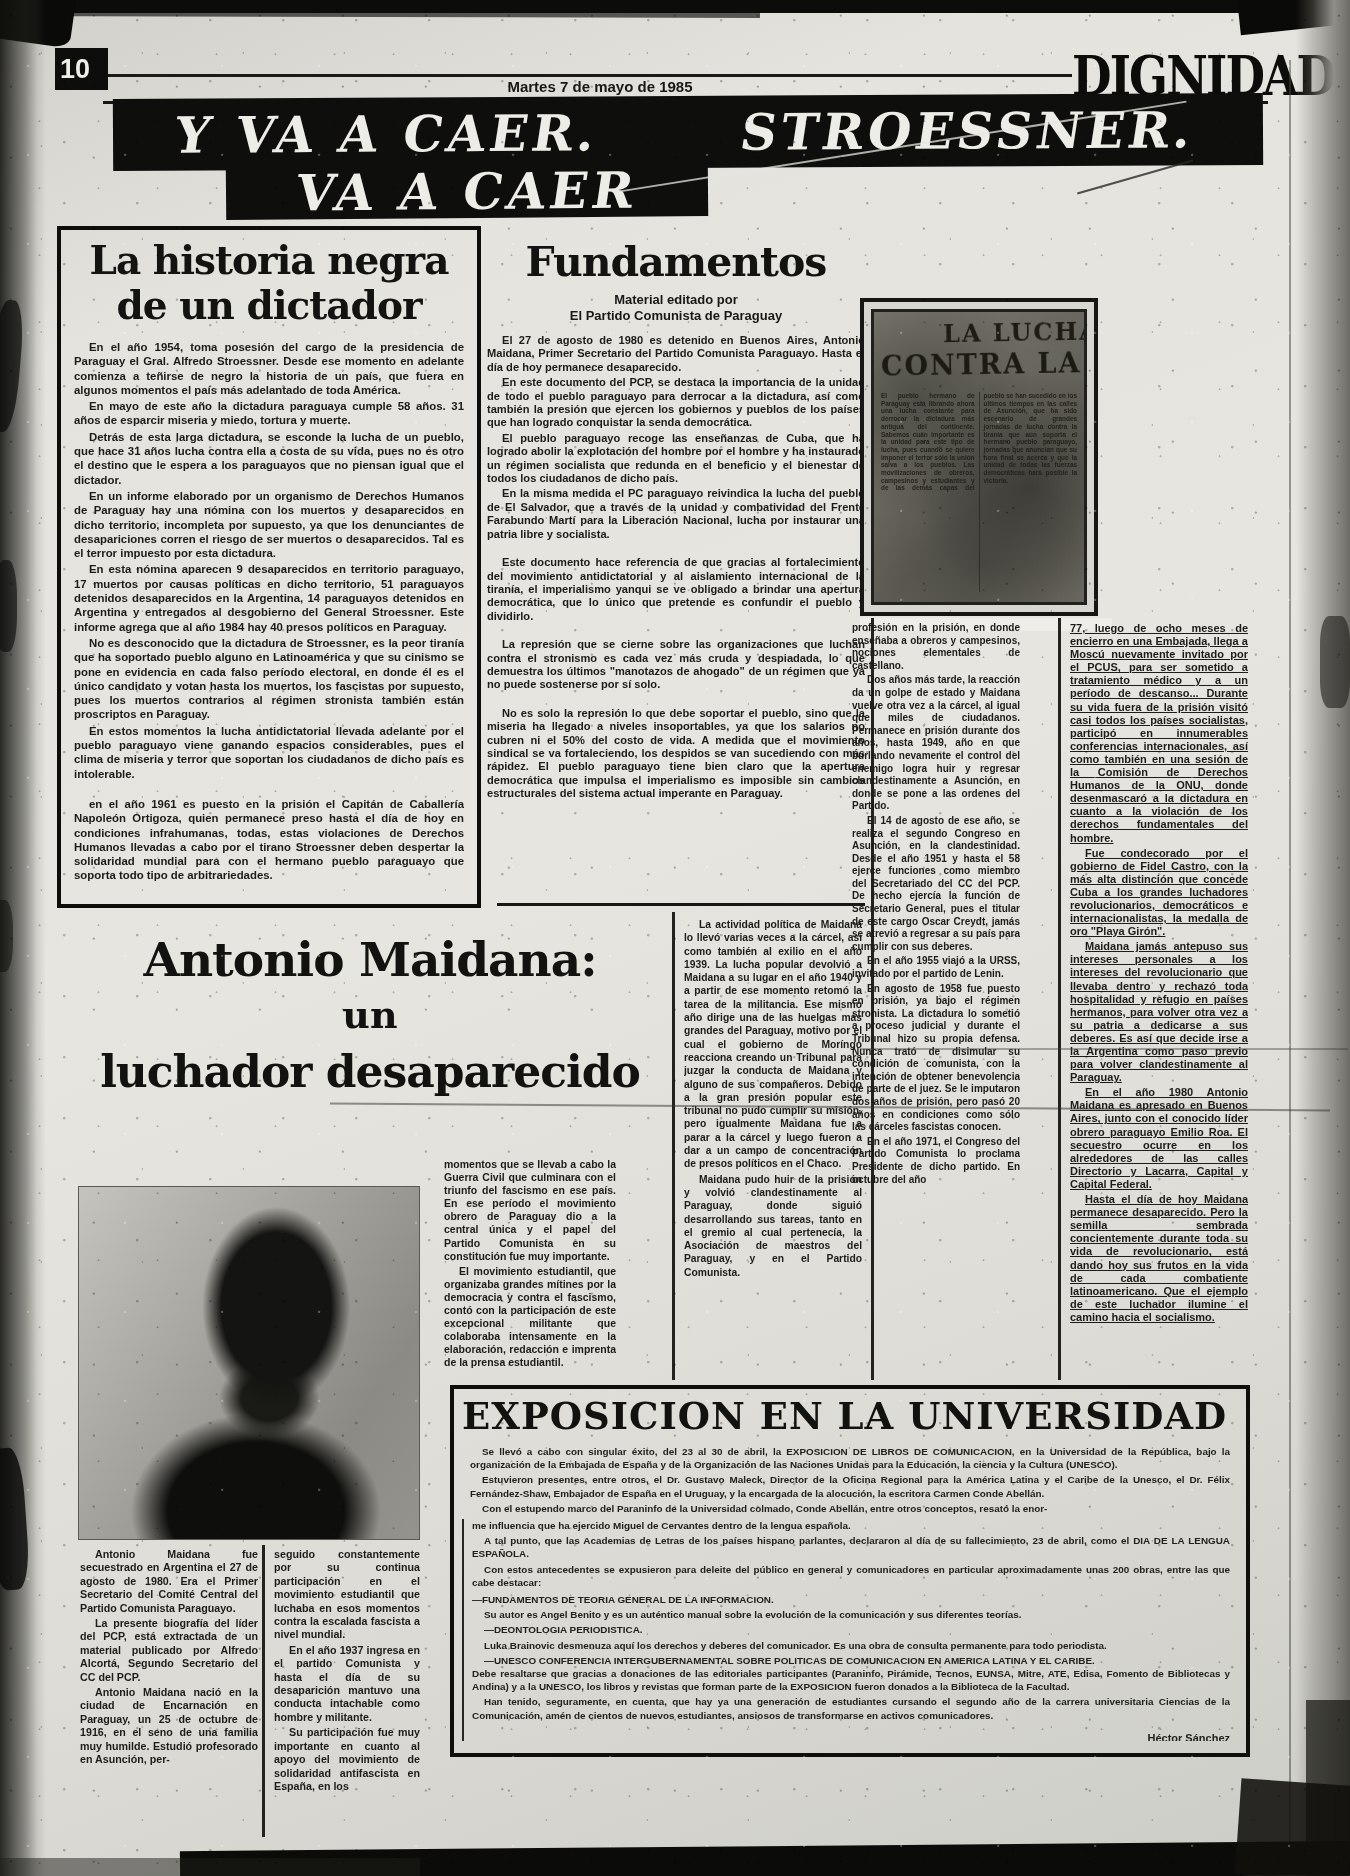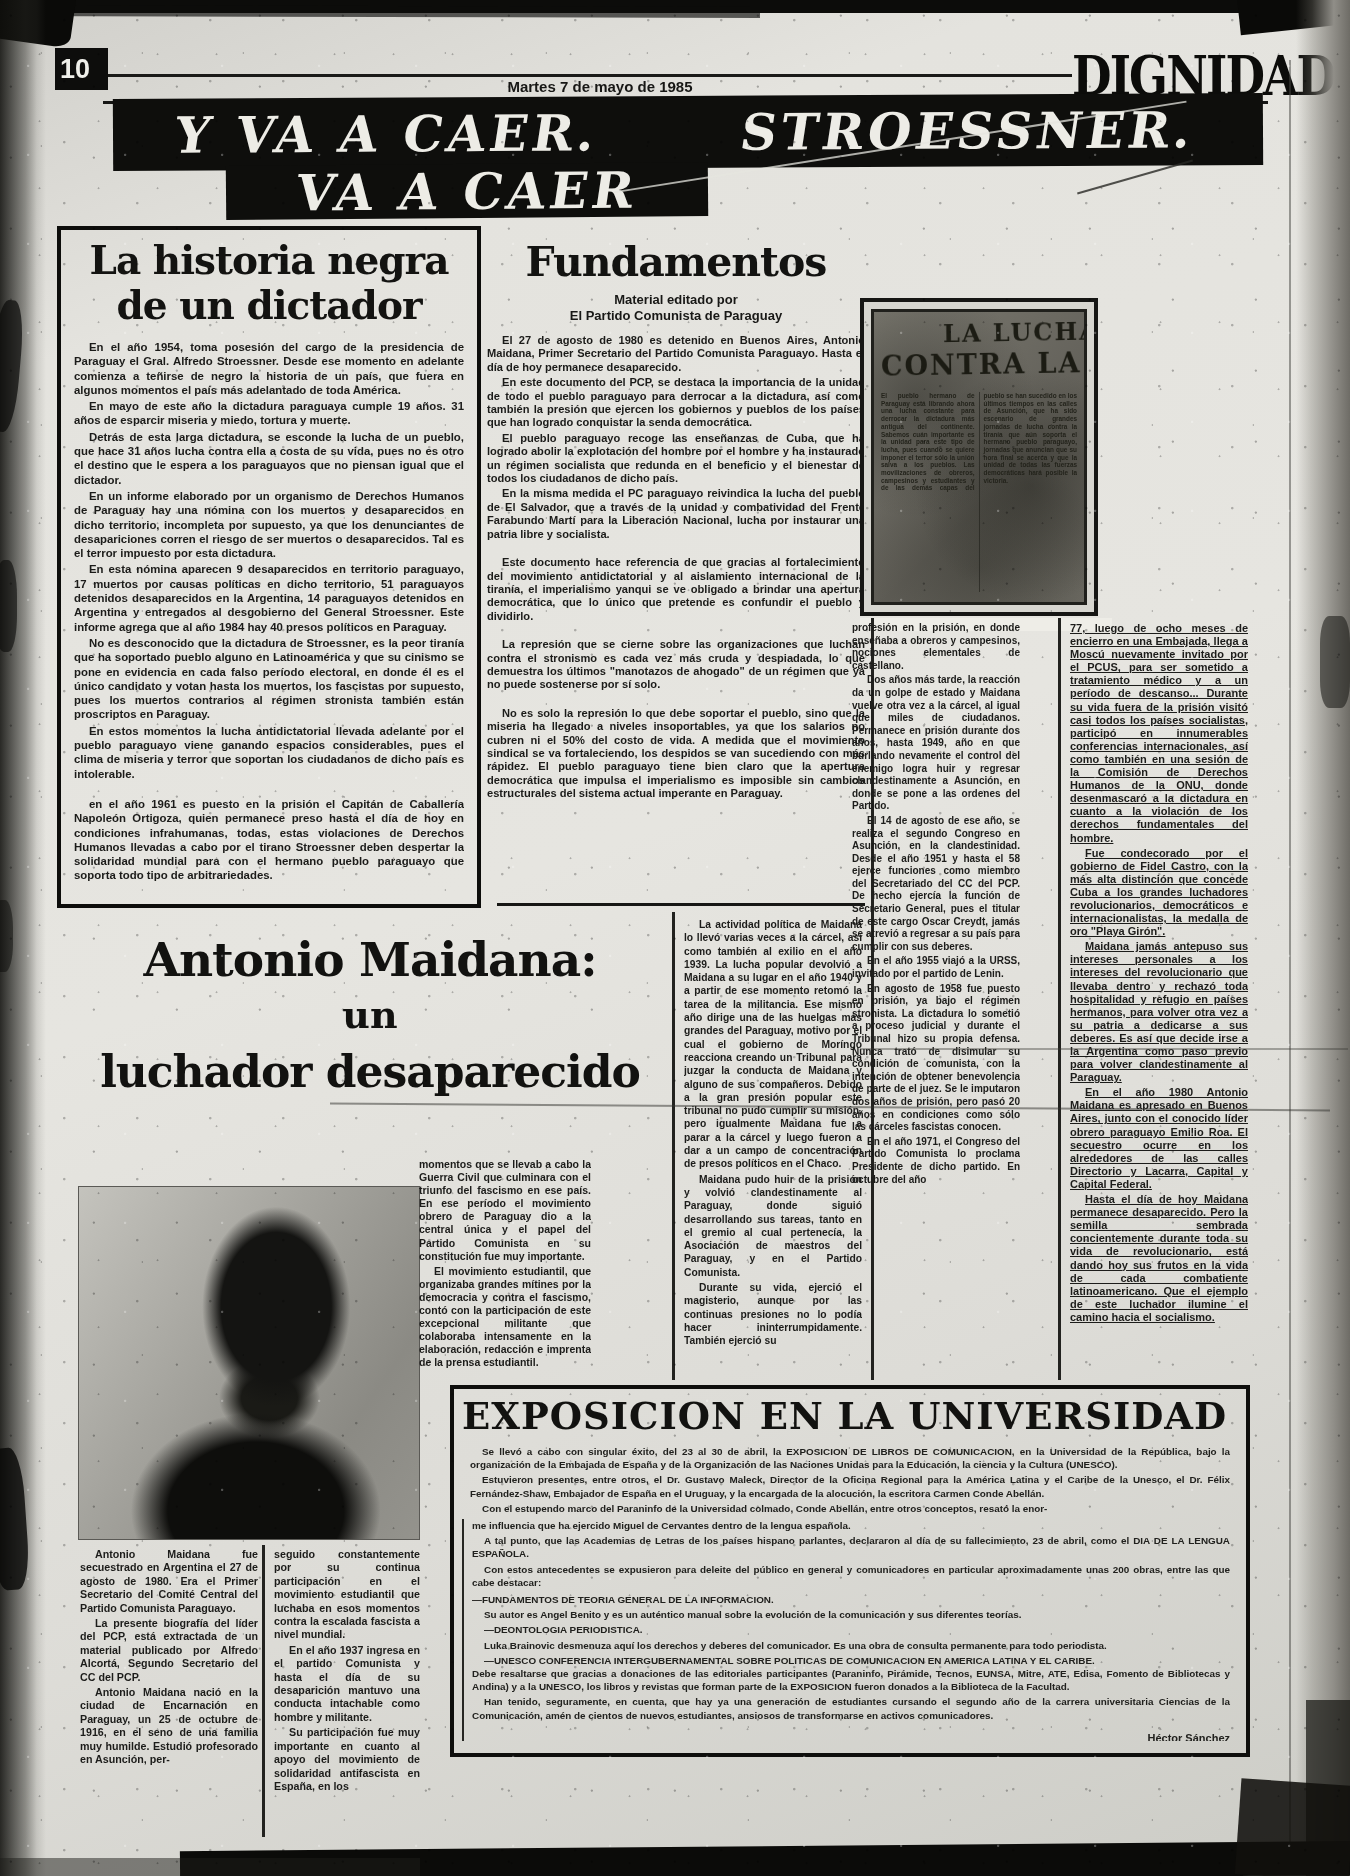--- a/index.html
+++ b/index.html
@@ -76,21 +76,21 @@
     filter:blur(.55px);height:200px;overflow:hidden;}
   .clip-band{left:860px;top:618px;width:252px;height:13px;background:#f0efe9;opacity:.8;}
 
   
   .vr{width:3px;background:#22221f;}
 
   
   .ncol{font-weight:bold;color:#1c1c1a;}
   .colC{left:852px;top:622px;width:168px;height:758px;font-size:10px;line-height:12.6px;}
   .colD{left:1070px;top:622px;width:178px;height:770px;font-size:11px;line-height:13.1px;text-decoration:underline;}
-  .colA{left:419px;top:1158px;width:172px;height:224px;font-size:10.5px;line-height:13.1px;}
+  .colA{left:444px;top:1158px;width:172px;height:224px;font-size:10.5px;line-height:13.1px;}
   .colB{left:684px;top:918px;width:178px;height:462px;font-size:10.3px;line-height:13.3px;}
 
   
   .maid-head{left:70px;top:933px;width:600px;text-align:center;z-index:3;
     font-family:"DejaVu Serif",serif;font-weight:bold;color:#121210;}
   .maid-l1{font-size:47px;line-height:54px;letter-spacing:-1px;}
   .maid-l2{font-size:38px;line-height:56px;}
   .maid-l3{font-size:44px;line-height:58px;letter-spacing:-1px;}
   .photo{left:78px;top:1186px;width:340px;height:352px;border:1px solid #5a5955;
     background:
@@ -161,21 +161,21 @@
   <div class="abs art scratch-banner"></div>
   <div class="abs art scratch-rt"></div>
 
   <section class="abs historia">
     <div class="hist-title">
       <div>La historia negra</div>
       <div>de un dictador</div>
     </div>
     <div class="hist-body jtxt">
         <p>En el año 1954, toma posesión del cargo de la presidencia de Paraguay el Gral. Alfredo Stroessner. Desde ese momento en adelante comienza a teñirse de negro la historia de un país, que fuera en algunos momentos el país más adelantado de toda América.</p>
-        <p>En mayo de este año la dictadura paraguaya cumple 19 años. 31 años de esparcir miseria y miedo, tortura y muerte.</p>
+        <p>En mayo de este año la dictadura paraguaya cumple 58 años. 31 años de esparcir miseria y miedo, tortura y muerte.</p>
         <p>Detrás de esta larga dictadura, se esconde la lucha de un pueblo, que hace 31 años lucha contra ella a costa de su vida, pues no es otro el destino que le espera a los paraguayos que no piensan igual que el dictador.</p>
         <p>En un informe elaborado por un organismo de Derechos Humanos de Paraguay hay una nómina con los muertos y desaparecidos en dicho territorio, incompleta por supuesto, ya que los denunciantes de desapariciones corren el riesgo de ser muertos o desaparecidos. Tal es el terror impuesto por esta dictadura.</p>
         <p>En esta nómina aparecen 9 desaparecidos en territorio paraguayo, 17 muertos por causas políticas en dicho territorio, 51 paraguayos detenidos desaparecidos en la Argentina, 14 paraguayos detenidos en Argentina y entregados al desgobierno del General Stroessner. Este informe agrega que al año 1984 hay 40 presos políticos en Paraguay.</p>
         <p>No es desconocido que la dictadura de Stroessner, es la peor tiranía que ha soportado pueblo alguno en Latinoamérica y que su cinismo se pone en evidencia en cada falso período electoral, en donde él es el único candidato y votan hasta los muertos, los fascistas por supuesto, pues los muertos contrarios al régimen stronista también están proscriptos en Paraguay.</p>
         <p>En estos momentos la lucha antidictatorial llevada adelante por el pueblo paraguayo viene ganando espacios considerables, pues el clima de miseria y terror que soportan los ciudadanos de dicho país es intolerable.</p>
         <p>en el año 1961 es puesto en la prisión el Capitán de Caballería Napoleón Ortigoza, quien permanece preso hasta el día de hoy en condiciones infrahumanas, todas, estas violaciones de Derechos Humanos llevadas a cabo por el tirano Stroessner deben despertar la solidaridad mundial para con el hermano pueblo paraguayo que soporta todo tipo de arbitrariedades.</p>
       </div>
   </section>
 
   <section class="abs fund">
@@ -245,21 +245,20 @@
       <p>Su participación fue muy importante en cuanto al apoyo del movimiento de solidaridad antifascista en España, en los</p>
     </div>
 
   <div class="abs ncol colA jtxt cont">
       <p>momentos que se llevab a cabo la Guerra Civil que culminara con el triunfo del fascismo en ese país. En ese período el movimiento obrero de Paraguay dio a la central única y el papel del Partido Comunista en su constitución fue muy importante.</p>
       <p>El movimiento estudiantil, que organizaba grandes mítines por la democracia y contra el fascismo, contó con la participación de este excepcional militante que colaboraba intensamente en la elaboración, redacción e imprenta de la prensa estudiantil.</p>
     </div>
   <div class="abs ncol colB jtxt">
       <p>La actividad política de Maidana lo llevó varias veces a la cárcel, así como también al exilio en el año 1939. La lucha popular devolvió a Maidana a su lugar en el año 1940 y a partir de ese momento retomó la tarea de la militancia. Ese mismo año dirige una de las huelgas más grandes del Paraguay, motivo por el cual el gobierno de Moríngo reacciona creando un Tribunal para juzgar la conducta de Maidana y alguno de sus compañeros. Debido a la gran presión popular este tribunal no pudo cumplir su misión, pero igualmente Maidana fue a parar a la cárcel y luego fueron a dar a un campo de concentración de presos políticos en el Chaco.</p>
       <p>Maidana pudo huir de la prisión y volvió clandestinamente al Paraguay, donde siguió desarrollando sus tareas, tanto en el gremio al cual pertenecía, la Asociación de maestros del Paraguay, y en el Partido Comunista.</p>
-      <p>Durante su vida, ejerció el magisterio, aunque por las continuas presiones no lo podía hacer ininterrumpidamente. También ejerció su</p>
     </div>
 
   <section class="abs expo">
     <div class="expo-title">EXPOSICION EN LA UNIVERSIDAD</div>
     <div class="expo-cols">
       <div class="expo-col">
           <p>Se llevó a cabo con singular éxito, del 23 al 30 de abril, la EXPOSICION DE LIBROS DE COMUNICACION, en la Universidad de la República, bajo la organización de la Embajada de España y de la Organización de las Naciones Unidas para la Educación, la ciencia y la Cultura (UNESCO).</p>
           <p>Estuvieron presentes, entre otros, el Dr. Gustavo Maleck, Director de la Oficina Regional para la América Latina y el Caribe de la Unesco, el Dr. Félix Fernández-Shaw, Embajador de España en el Uruguay, y la encargada de la alocución, la escritora Carmen Conde Abellán.</p>
           <p>Con el estupendo marco del Paraninfo de la Universidad colmado, Conde Abellán, entre otros conceptos, resató la enor-</p>
         </div>

